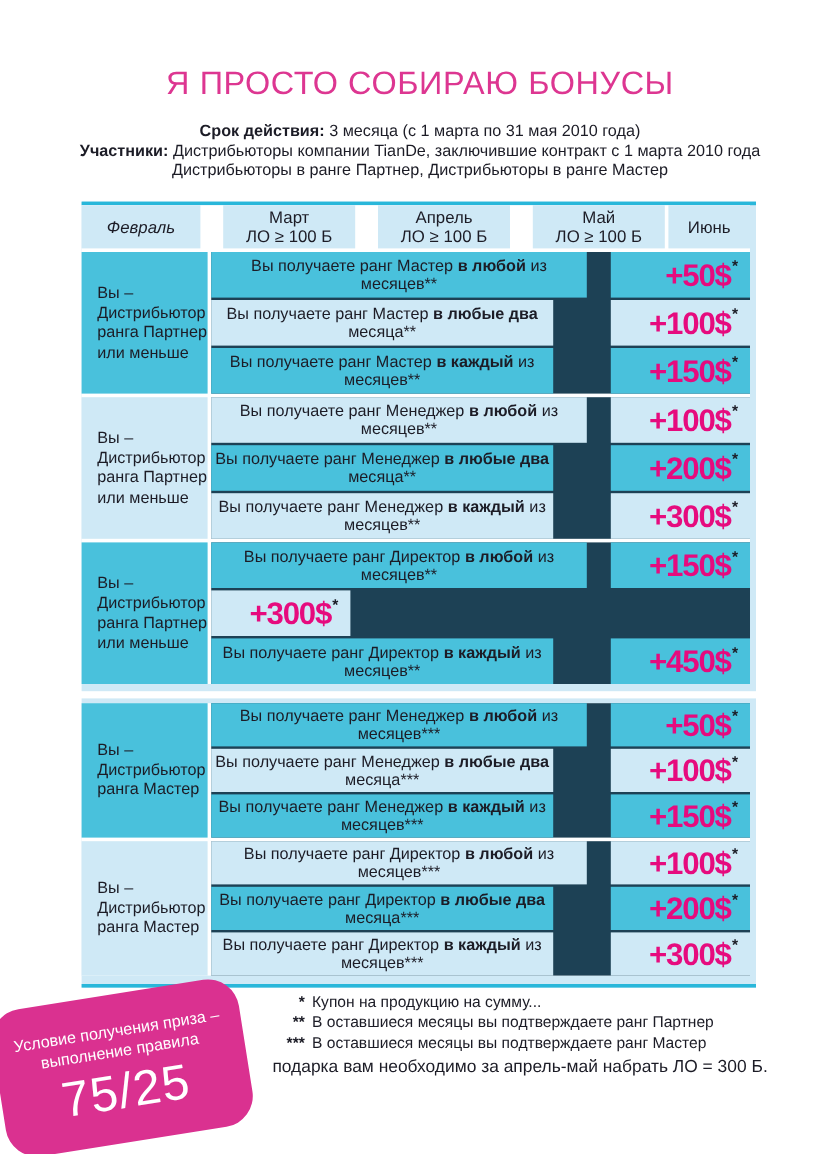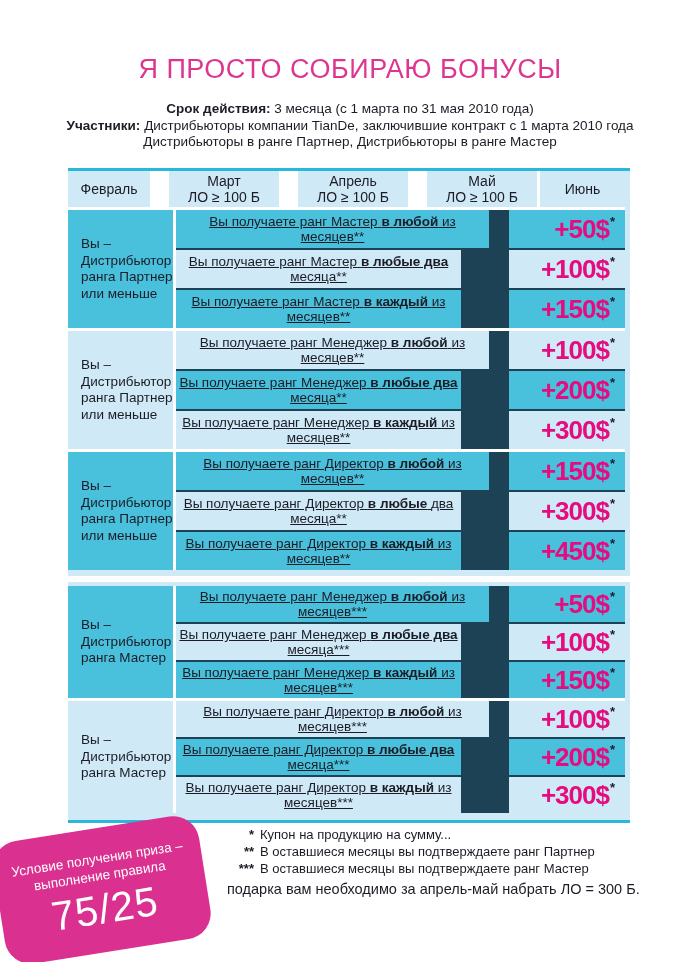--- a/index.html
+++ b/index.html
@@ -30,32 +30,32 @@
 
   
   .bonus-table{position:absolute;left:68px;width:562px;background:var(--light-cell);box-sizing:border-box;}
   .t1{top:168px;border-top:3px solid var(--accent-line);padding:0 5px 6px 0;}
   .t2{top:582px;border-bottom:3px solid var(--accent-line);padding:4px 5px 7px 0;}
   .tin{background:#fff;}
 
   .thead{display:flex;height:36px;}
   .hcell{background:var(--light-cell);display:flex;flex-direction:column;align-items:center;
     justify-content:center;font-size:14px;line-height:16px;text-align:center;}
-  .hcell.c1{width:82px;margin-right:3px;}
+  .hcell.c1{width:99px;margin-right:3px;font-style:italic;}
   .hcell.cm{width:110px;margin-right:3px;margin-left:16px;}
   .hcell.c5{flex:1;}
 
   .group{display:flex;margin-top:3px;}
   .glabel{width:105px;margin-right:3px;display:flex;flex-direction:column;justify-content:center;
     padding-left:13px;box-sizing:border-box;font-size:13.5px;line-height:16.5px;}
   .grows{flex:1;display:flex;flex-direction:column;background:var(--row-divider);}
   .grow{display:flex;height:38px;}
   .t2 .grow{height:36px;}
   .grow + .grow{margin-top:2px;gap:28px;}
-  .cond{flex:1;margin-right:20px;display:flex;align-items:center;justify-content:center;font-size:13.5px;text-decoration:underline;}
+  .cond{flex:1;margin-right:20px;display:flex;align-items:center;justify-content:center;font-size:13.5px;}
   .condtext{text-align:center;}
   .val{width:116px;display:flex;align-items:center;justify-content:flex-end;
     padding-right:10px;box-sizing:border-box;padding-left:20px;}
   .val .num{font-size:26px;font-weight:bold;color:var(--pink);letter-spacing:-1px;}
   .val .vsup{font-size:13px;font-weight:bold;color:var(--text-dark);position:relative;top:-8px;margin-left:1px;}
   .tone-teal{background:var(--teal);}
   .tone-light{background:var(--light-cell);}
 
   
   .footnotes{position:absolute;top:826px;left:230px;font-size:13px;line-height:17px;}
@@ -230,27 +230,20 @@
               <b>в любой</b>
               <span>из месяцев**</span>
             </div>
               </div>
             <div class="val tone-teal">
               <span class="num">+150$</span>
               <span class="vsup">*</span>
             </div>
           </div>
           <div class="grow">
-            <div class="cond tone-light">
-                <div class="condtext">
-              <span>Вы получаете ранг Директор</span>
-              <b>в любые</b>
-              <span>два месяца**</span>
-            </div>
-              </div>
             <div class="val tone-light">
               <span class="num">+300$</span>
               <span class="vsup">*</span>
             </div>
           </div>
           <div class="grow">
             <div class="cond tone-teal">
                 <div class="condtext">
               <span>Вы получаете ранг Директор</span>
               <b>в каждый</b>

